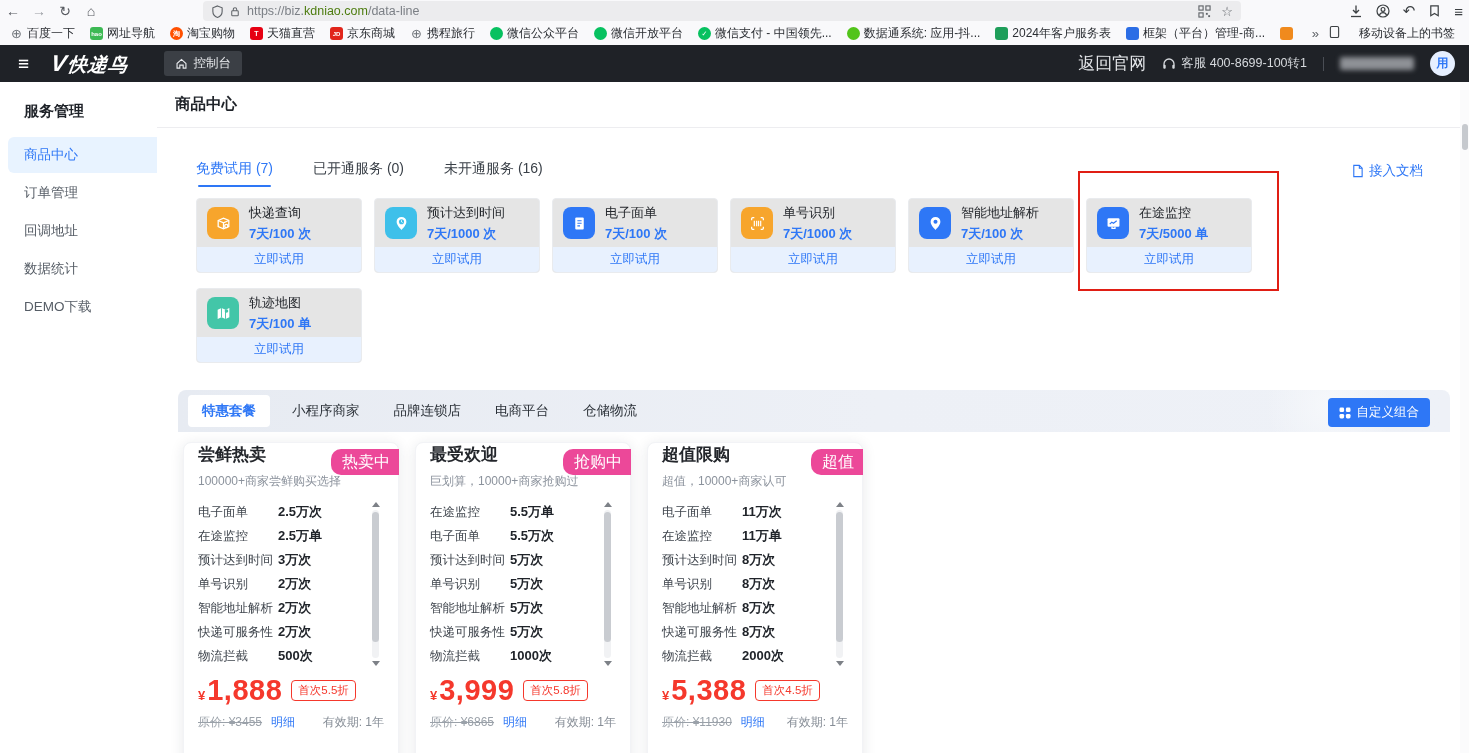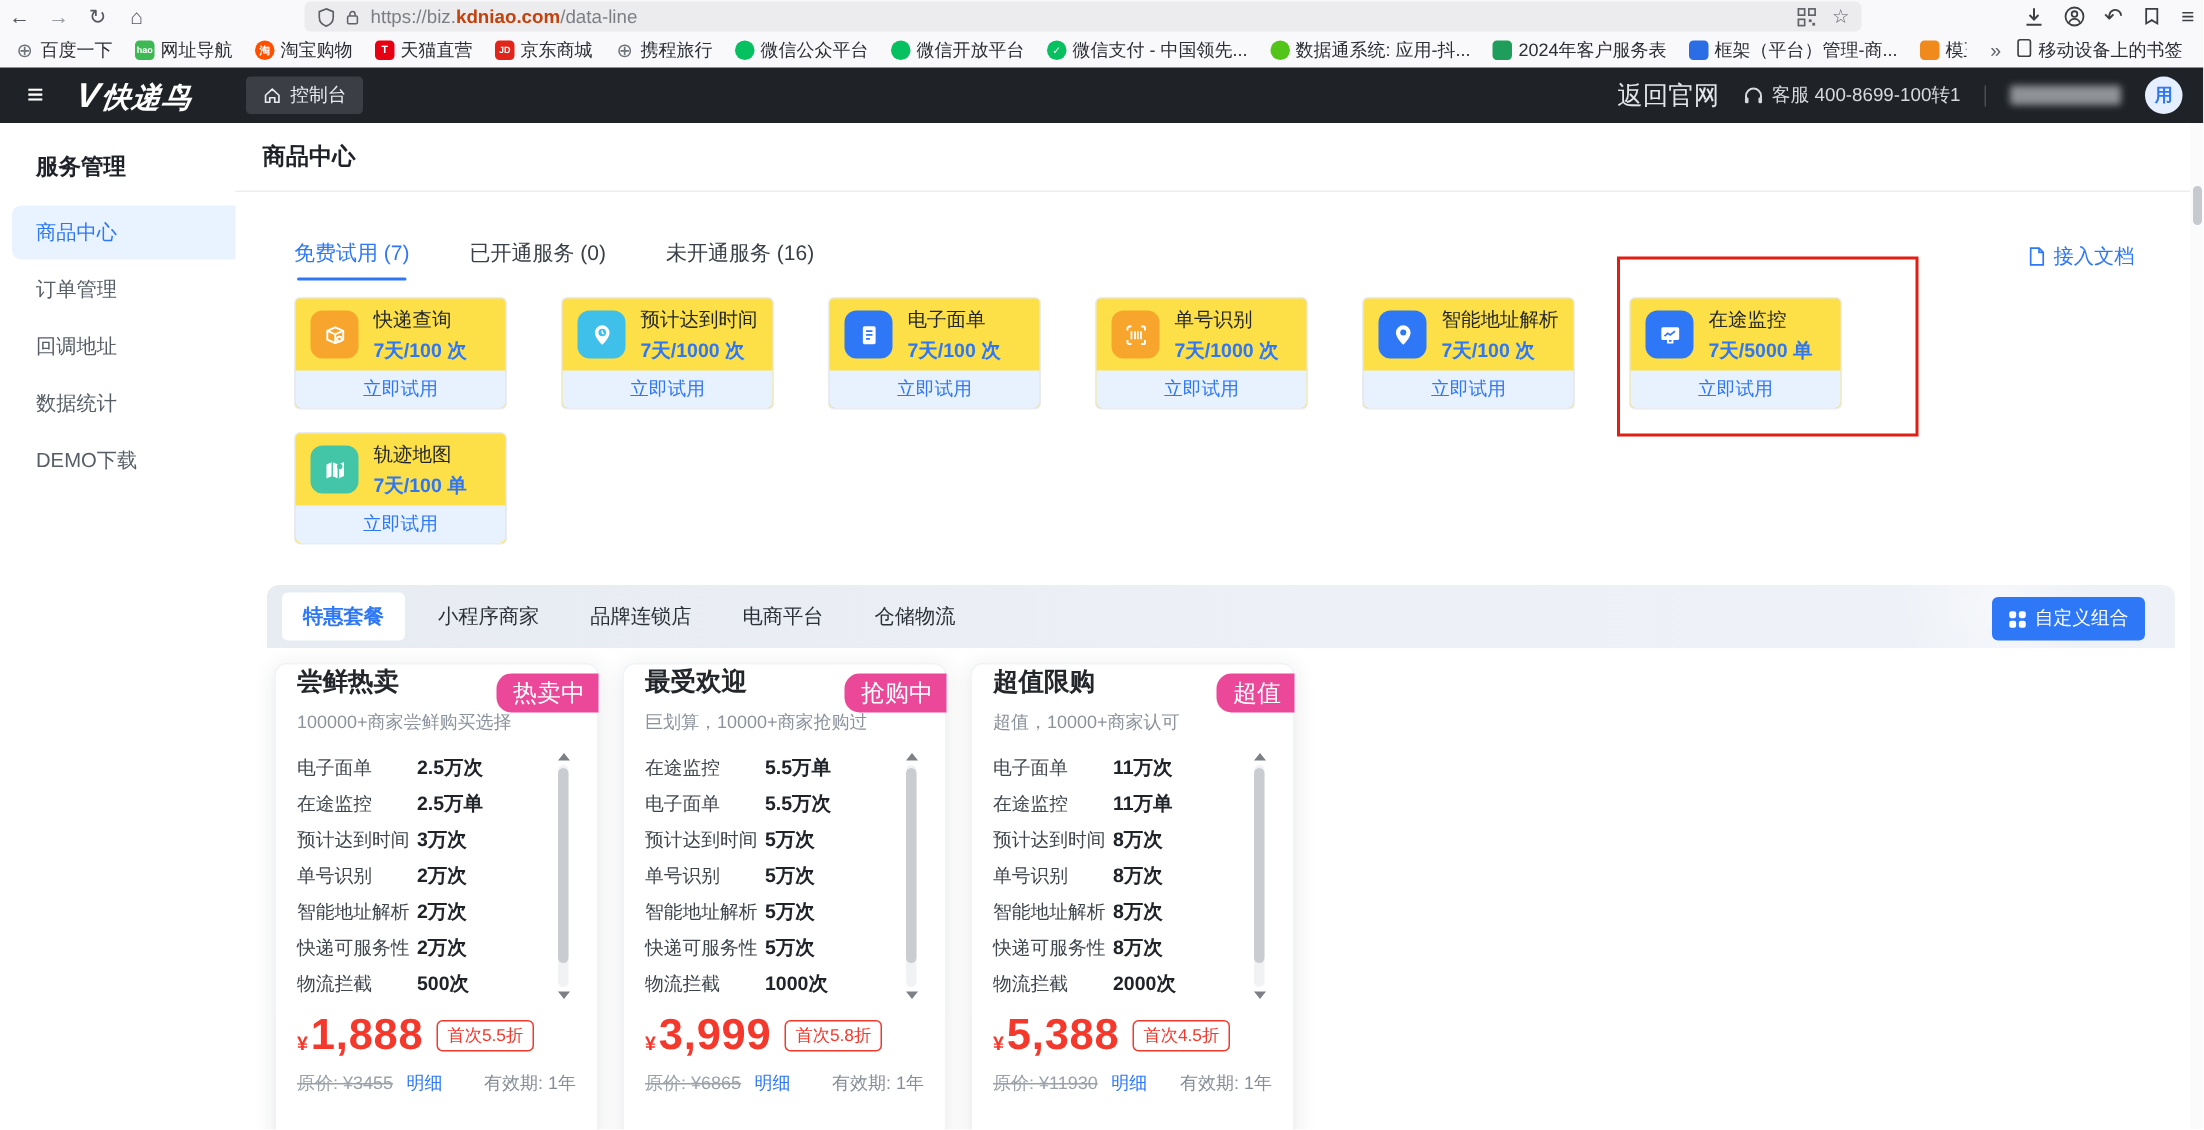--- a/index.html
+++ b/index.html
@@ -7,34 +7,34 @@
   body { font-family:"Liberation Sans","DejaVu Sans",sans-serif; background:#fff; color:#23262b; }
   #app { position:relative; width:1469px; height:753px; overflow:hidden; background:#fff; }
 
   
   #topbar { position:absolute; left:0; top:0; width:100%; height:22px; background:#f9f9fb; display:flex; align-items:center; }
   .navico { width:26px; text-align:center; font-size:14px; color:#55585e; cursor:pointer; }
   .navico.dim { color:#9a9da3; }
   #urlbar { position:absolute; left:203px; right:228px; top:1px; height:20px; background:#ececee; border-radius:4px; display:flex; align-items:center; padding:0 8px; }
   #urlbar svg { flex:none; }
   .urltext { font-size:12.5px; margin-left:6px; color:#7b7f85; white-space:nowrap; }
-  .urltext b { color:#c2410c; font-weight:bold; }
+  .urltext b { color:#4d7c0f; font-weight:normal; }
   .urlbar-right { margin-left:auto; display:flex; align-items:center; gap:10px; color:#5f6368; }
   #chrome-right { position:absolute; right:6px; top:0; height:22px; display:flex; align-items:center; gap:13px; color:#3c4043; }
   #chrome-right .glyph { font-size:15px; }
 
   #bmbar { position:absolute; left:0; top:22px; width:100%; height:23px; background:#f9f9fb; display:flex; align-items:center; padding:0 10px; }
   #bm-list { display:flex; align-items:center; gap:15px; overflow:hidden; white-space:nowrap; flex:1; }
   .bm { display:flex; align-items:center; gap:4px; cursor:pointer; flex:none; }
   .bm-fav { width:13px; height:13px; border-radius:3px; color:#fff; font-size:7px; font-weight:bold; display:flex; align-items:center; justify-content:center; overflow:hidden; }
   .bm-fav.fav-round { border-radius:50%; }
   .bm-fav.fav-globe { background:transparent !important; color:#6d7278; font-size:13px; font-weight:normal; }
   .bm-label { font-size:12px; color:#2b2e33; }
   #bm-overflow { font-size:13px; color:#5f6368; margin:0 10px 0 16px; cursor:pointer; }
-  .bm-mobile { display:flex; gap:4px; cursor:pointer; flex:none; margin-right:4px; }
+  .bm-mobile { display:flex; gap:19px; cursor:pointer; flex:none; margin-right:4px; }
 
   
   #appheader { position:absolute; left:0; top:45px; width:100%; height:37px; background:#1f2227; display:flex; align-items:center; }
   #burger { color:#fff; font-size:19px; margin-left:18px; cursor:pointer; }
   #logo { display:flex; align-items:baseline; margin-left:22px; cursor:pointer; transform:skewX(-8deg); }
   #logo .v { color:#fff; font-weight:900; font-size:23px; font-style:italic; margin-right:2px; }
   #logo .t { color:#fff; font-weight:800; font-size:19px; font-style:italic; letter-spacing:1px; }
   #console-btn { margin-left:36px; background:#3b3f45; border-radius:3px; height:25px; padding:0 11px; display:flex; align-items:center; gap:5px; color:#e8eaed; font-size:12.5px; cursor:pointer; }
   #header-right { position:absolute; right:14px; display:flex; align-items:center; gap:16px; }
   #back-site { color:#e4e6e9; font-size:17px; cursor:pointer; }
@@ -54,21 +54,21 @@
   #main { position:absolute; left:157px; top:82px; right:0; bottom:0; background:#fff; }
   #page-title-row { height:46px; border-bottom:1px solid #ededf0; display:flex; align-items:center; padding-left:18px; }
   #page-title { font-size:15.5px; font-weight:bold; color:#1f2329; }
 
   #tabs-row { position:absolute; left:39px; top:78px; display:flex; gap:40px; }
   .mtab { font-size:14px; color:#3a4048; cursor:pointer; padding-bottom:9px; position:relative; }
   .mtab.active { color:#2e77f6; }
   .mtab.active::after { content:""; position:absolute; left:2px; right:2px; bottom:0; height:2.5px; background:#2e77f6; border-radius:2px; }
   #docs-link { position:absolute; right:46px; top:80px; display:flex; align-items:center; gap:5px; color:#2e77f6; font-size:13.5px; cursor:pointer; }
 
-  .tcard { position:absolute; width:142px; height:75px; border:1px solid #e9ebee; border-radius:4px; background:#fde047; }
+  .tcard { position:absolute; width:166px; height:75px; border:1px solid #e9ebee; border-radius:4px; background:#e5e5e5; }
   .tcard-top { height:48px; display:flex; align-items:center; padding:0 10px; gap:10px; }
   .ticon { width:32px; height:32px; border-radius:8px; flex:none; display:flex; align-items:center; justify-content:center; }
   .tname { font-size:13px; color:#23262b; margin-bottom:3px; }
   .tquota { font-size:13px; font-weight:bold; color:#2e77f6; }
   .ttry { height:25px; background:#e8f1fe; color:#2e77f6; font-size:12.5px; display:flex; align-items:center; justify-content:center; cursor:pointer; border-radius:0 0 4px 4px; }
 
   #annotation-box { position:absolute; left:921px; top:89px; width:201px; height:120px; border:2px solid #e01e14; pointer-events:none; }
 
   
   #pkgbar { position:absolute; left:21px; top:308px; width:1272px; height:42px; border-radius:8px 8px 0 0; background:linear-gradient(90deg,#e7ebf2 0%,#edf0f6 55%,#eef1f7 100%); display:flex; align-items:center; padding-left:10px; overflow:hidden; }

